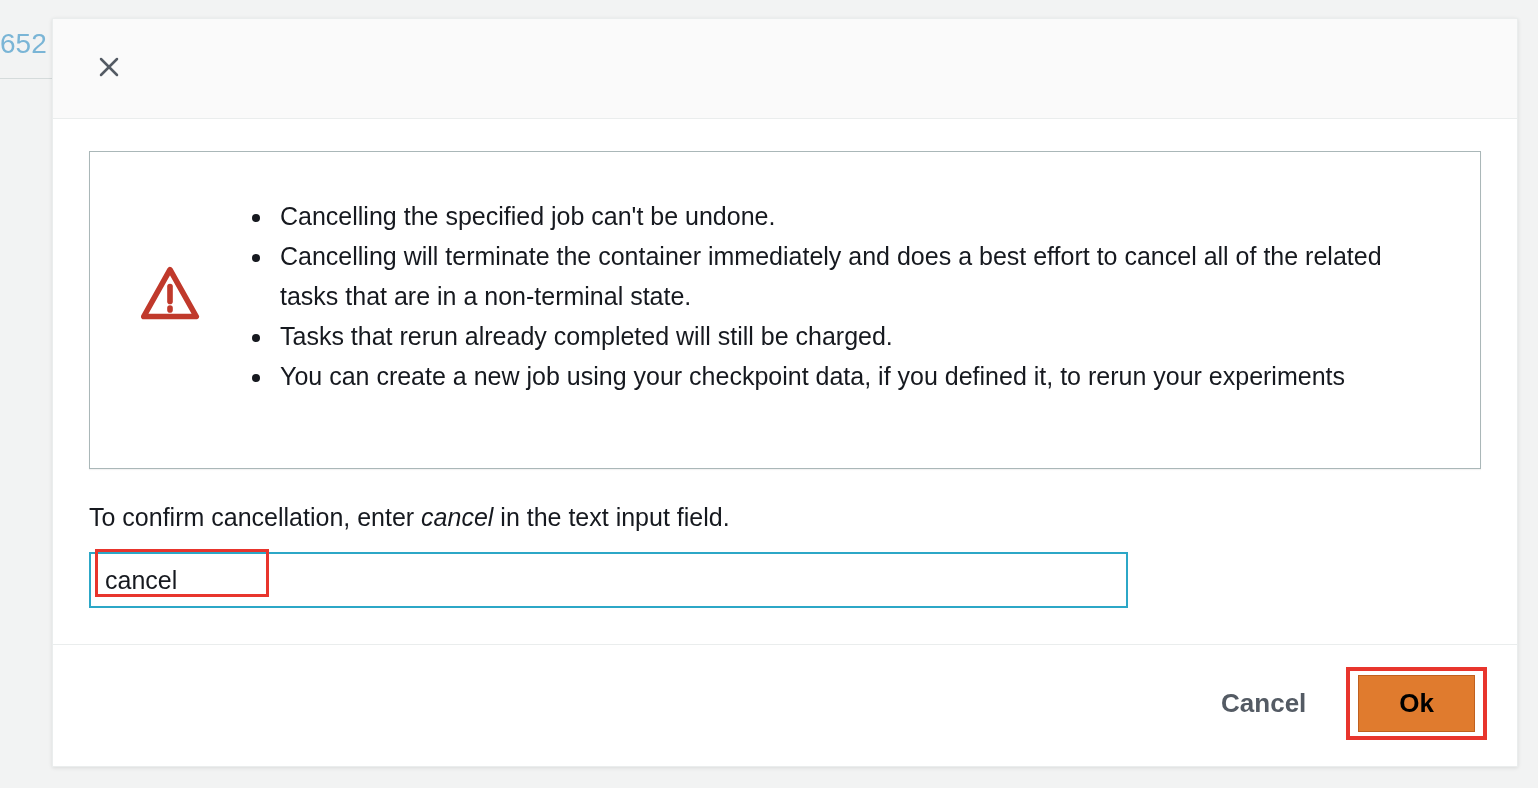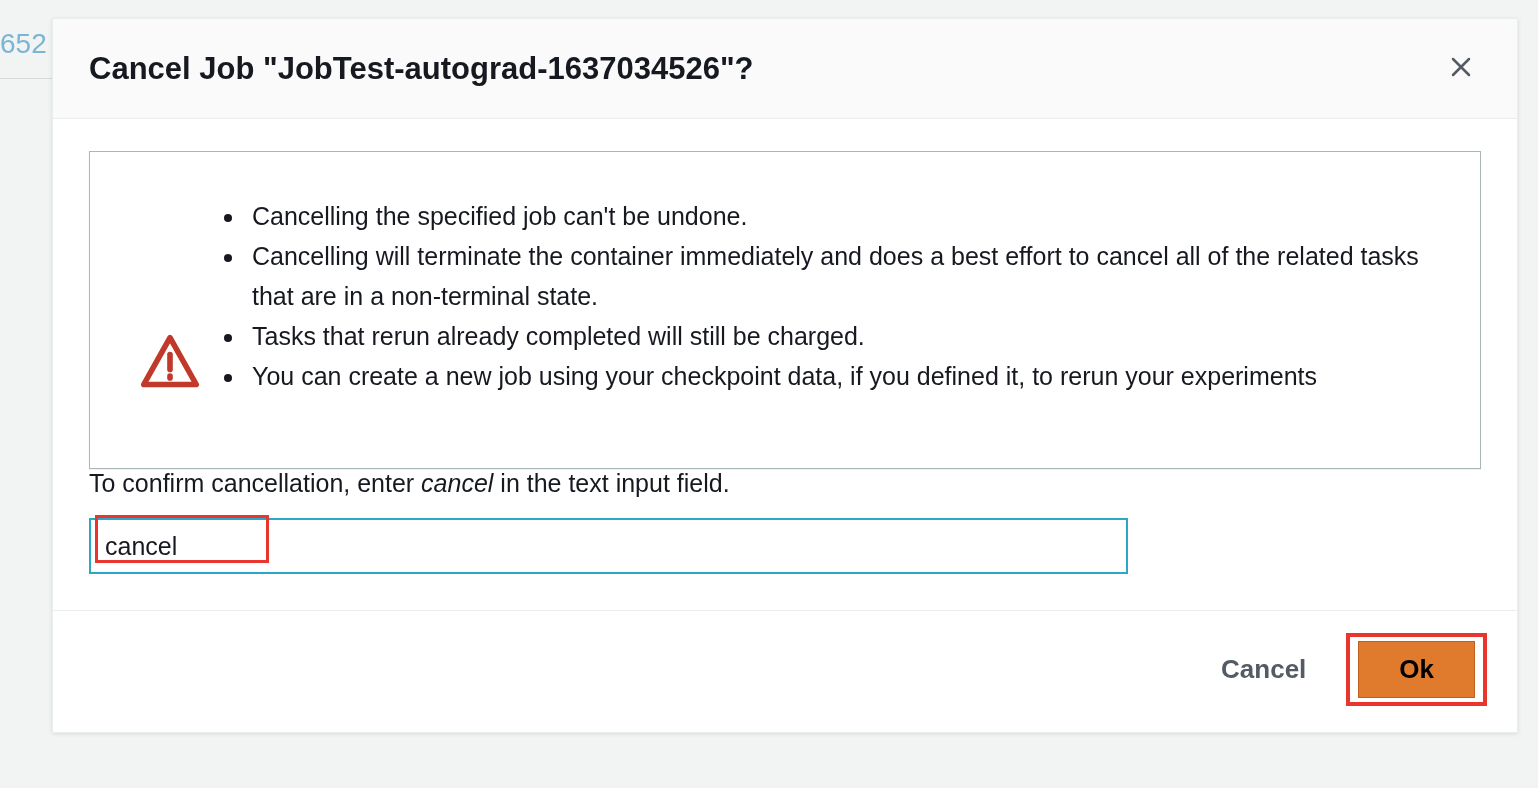--- a/index.html
+++ b/index.html
@@ -60,34 +60,35 @@
       justify-content: center;
     }
     .close-btn svg { width: 24px; height: 24px; }
     .modal-body {
       padding: 32px 36px 36px 36px;
     }
     .warning-box {
       border: 1px solid #aab7b8;
       padding: 44px 40px 72px 50px;
       display: flex;
-      align-items: flex-end;
-      gap: 20px;
+      align-items: center;
+      gap: 48px;
       box-shadow: 0 1px 1px rgba(0,0,0,0.05);
     }
     .warn-icon { flex-shrink: 0; }
     .warn-icon svg { width: 60px; height: 60px; }
     .bullet-list { list-style: disc; padding-left: 26px; }
     .bullet-list li {
       font-size: 25px;
       line-height: 1.6;
       color: #16191f;
       padding-left: 6px;
     }
     .confirm-label {
+      margin-top: 34px;
       font-size: 25px;
       color: #16191f;
     }
     .confirm-label .em { font-style: italic; }
     .input-wrap {
       margin-top: 20px;
       position: relative;
     }
     .confirm-input {
       width: 1039px;
@@ -149,21 +150,20 @@
     }
   </style>
 </head>
 <body>
 
 <div class="bg-text">652</div>
 <div class="bg-hr"></div>
 
 <div class="modal">
   <div class="modal-header">
-    <h1 class="modal-title">Cancel Job "JobTest-autograd-1637034526"?</h1>
     <button class="close-btn">
       <span>
         <svg viewBox="0 0 24 24" fill="none" stroke="#545b64" stroke-width="2.5" stroke-linecap="round">
           <line x1="4" y1="4" x2="20" y2="20"></line>
           <line x1="20" y1="4" x2="4" y2="20"></line>
         </svg>
       </span>
     </button>
   </div>
 

